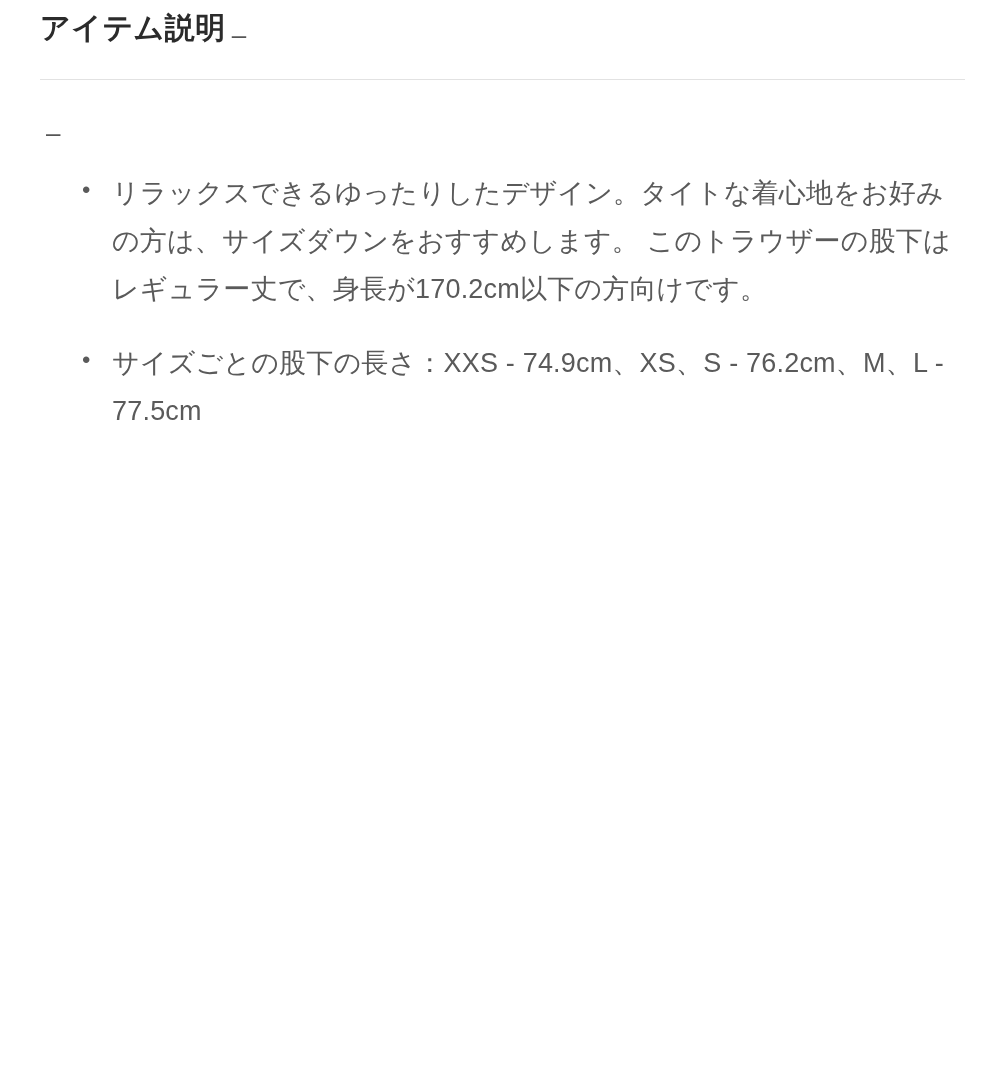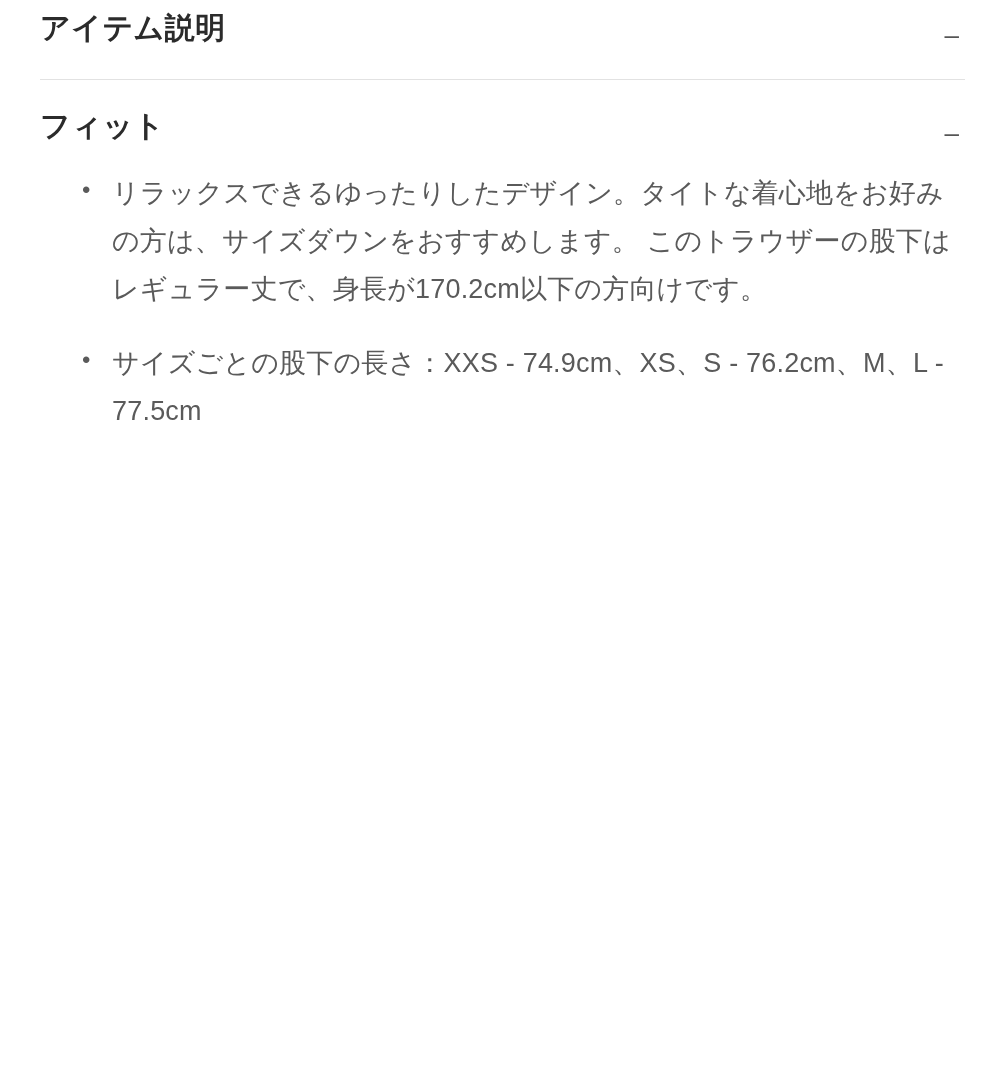--- a/index.html
+++ b/index.html
@@ -20,21 +20,21 @@
     box-sizing: border-box;
     padding: 0 40px;
     position: relative;
   }
   .section {
     position: relative;
   }
   .section-header {
     display: flex;
     align-items: flex-start;
-    justify-content: space-between;
+    justify-content: flex-start;
     padding-top: 8px;
   }
   .section-title {
     font-size: 30px;
     font-weight: bold;
     color: #2b2b2b;
     letter-spacing: 0.5px;
     line-height: 1.3;
     margin: 0;
   }
@@ -96,21 +96,20 @@
     <div class="section-header">
       <h2 class="section-title">アイテム説明</h2>
       <button class="collapse-toggle">–</button>
     </div>
   </section>
 
   <hr class="divider">
 
   <section class="section fit-section">
     <div class="section-header">
-      <h2 class="section-title">フィット</h2>
       <button class="collapse-toggle">–</button>
     </div>
     <ul class="fit-list">
       <li>
         <span class="bullet">•</span>
         <span>リラックスできるゆったりしたデザイン。タイトな着心地をお好みの方は、サイズダウンをおすすめします。 このトラウザーの股下はレギュラー丈で、身長が170.2cm以下の方向けです。</span>
       </li>
       <li>
         <span class="bullet">•</span>
         <span>サイズごとの股下の長さ：XXS - 74.9cm、XS、S - 76.2cm、M、L - 77.5cm</span>

